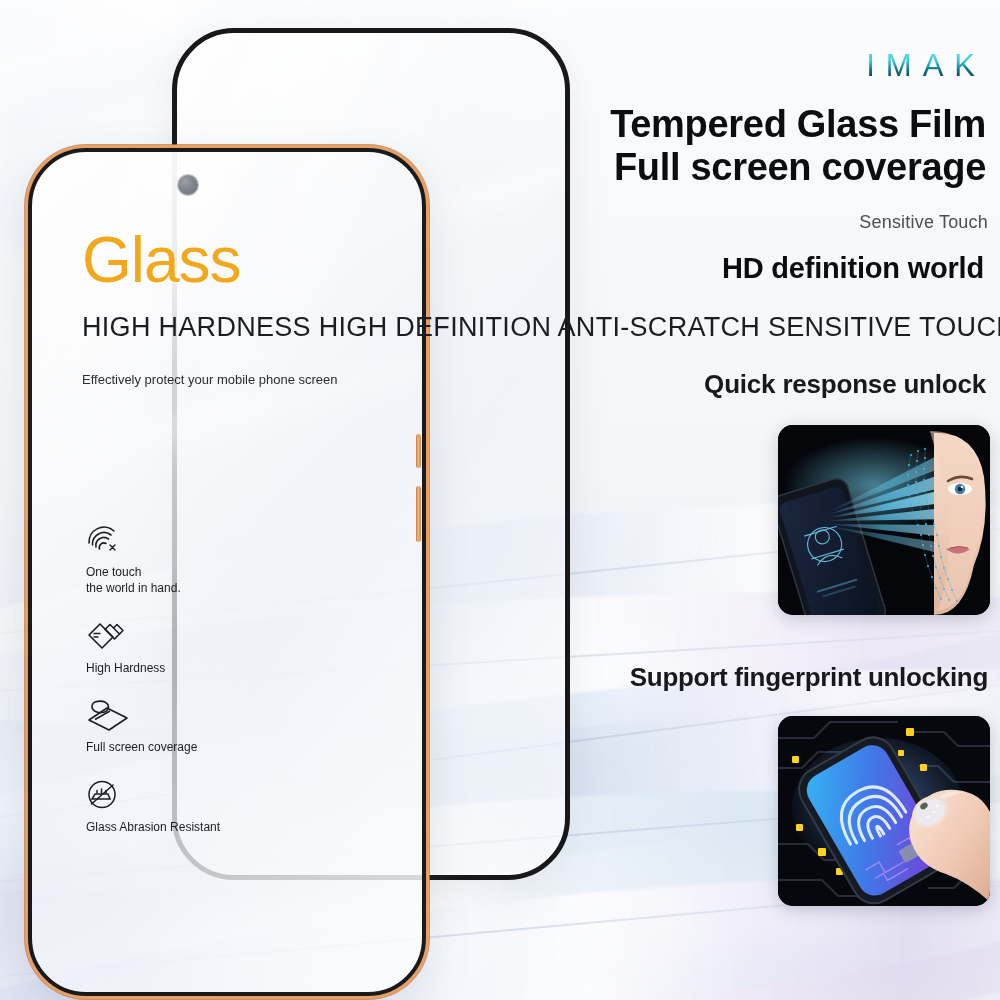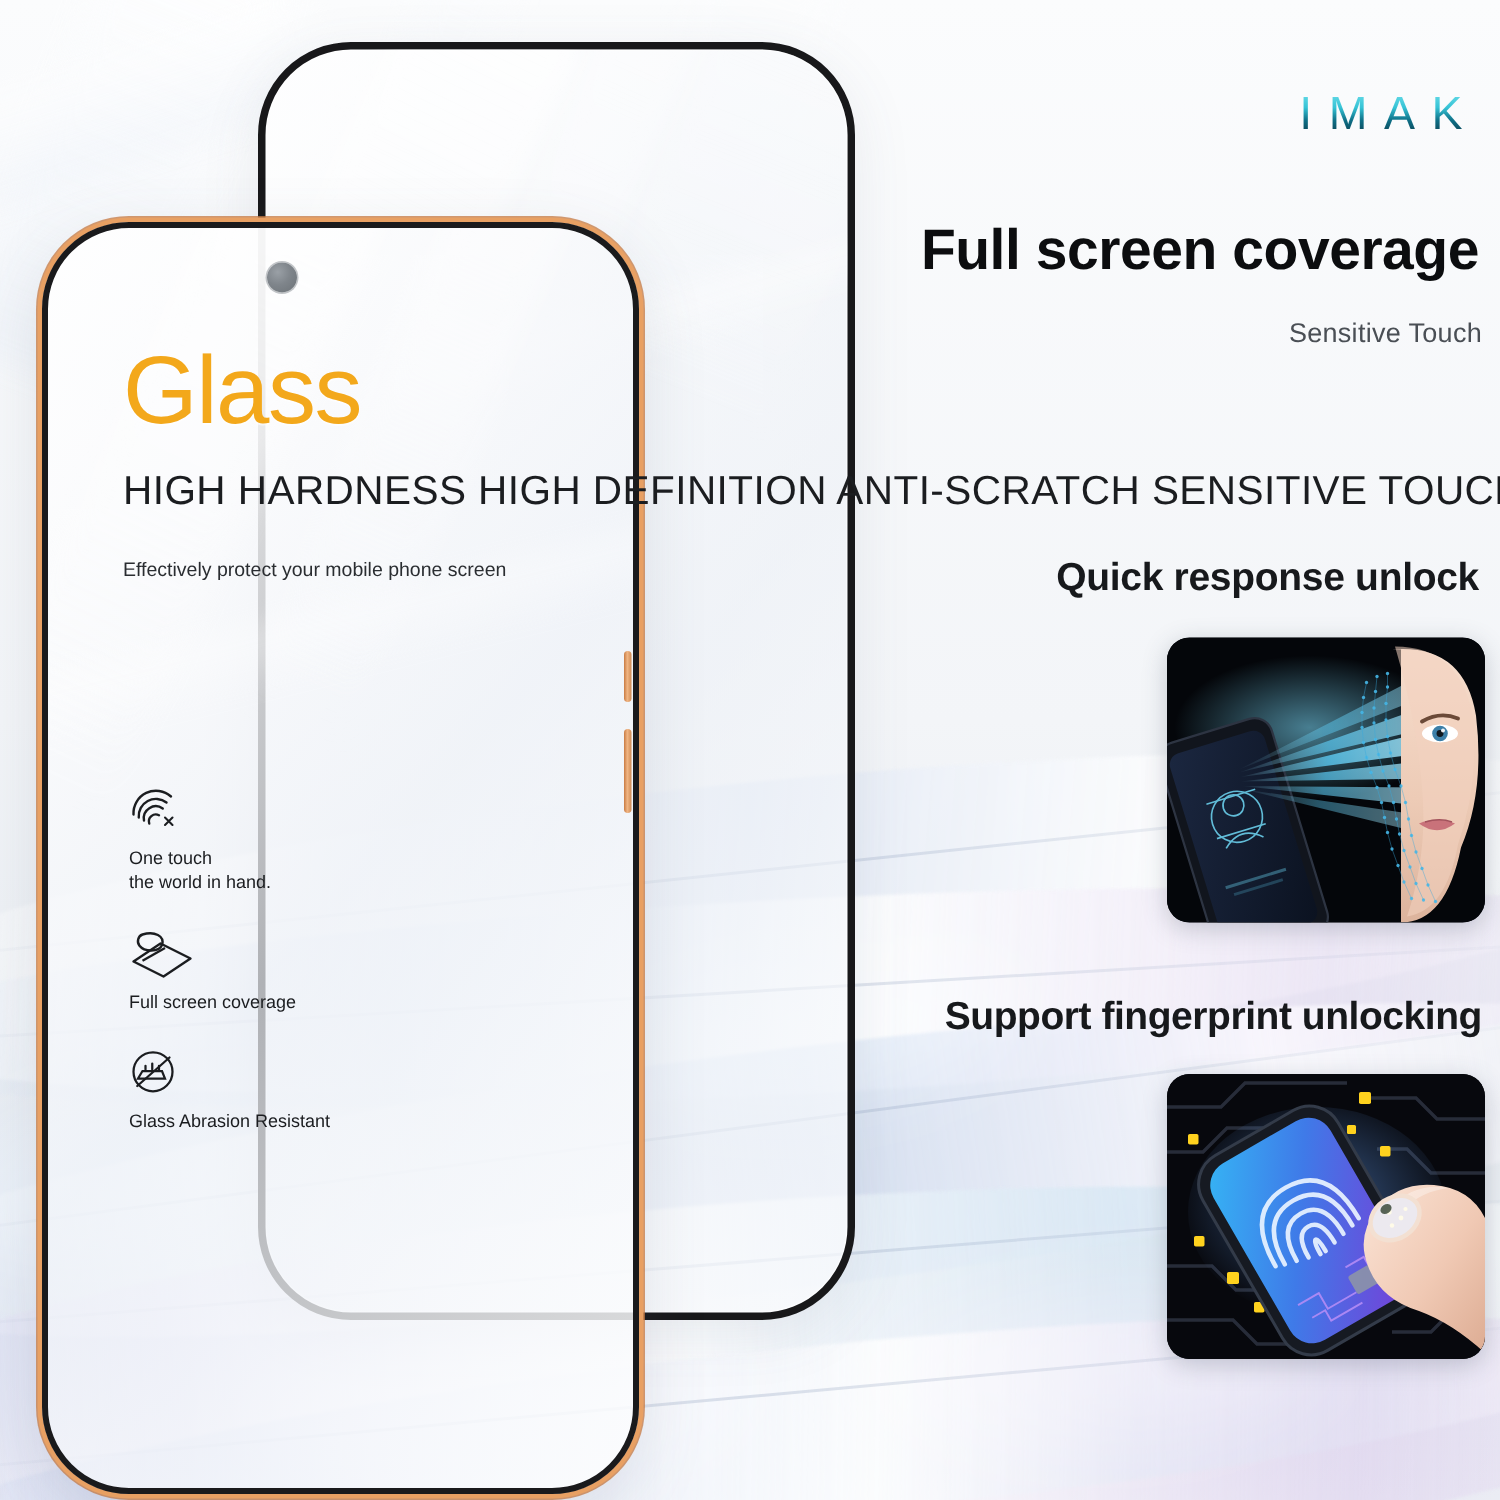--- a/index.html
+++ b/index.html
@@ -188,21 +188,21 @@
     margin-top: 7px;
     font-size: 12px;
     line-height: 1.32;
     color: #1b1d20;
     white-space: pre-line;
   }
 
   
   .brand {
     position: absolute;
-    right: 14px; top: 58px;
+    right: 14px; top: 48px;
     font-size: 31px;
     font-weight: 400;
     letter-spacing: 11px;
     background: linear-gradient(180deg, #7ee6ef 0%, #35c3d6 38%, #0e6f86 62%, #0a2b3a 100%);
     -webkit-background-clip: text;
     background-clip: text;
     color: transparent;
     text-decoration: underline;
   }
   .head1 {
@@ -307,20 +307,31 @@
           <path d="M10 23 A8 8 0 0 1 22.5 15"></path>
           <path d="M13.5 25 A4.6 4.6 0 0 1 20 19.5"></path>
           <path d="M24 21 l5 5 M29 21 l-5 5" stroke-width="1.4"></path>
         </svg>
       </span>
       <div class="lbl">One touch
 the world in hand.</div>
     </div>
 
 
+    <div class="icon-row">
+      <span class="ico">
+        <svg width="40" height="32" viewBox="0 0 40 32" fill="none" stroke="#1b1d20" stroke-width="1.6" stroke-linejoin="round">
+          <path d="M3 15 L14 4 L27 17 L16 28 Z"></path>
+          <path d="M7.5 13.5 h7 M7.5 17 h5"></path>
+          <path d="M24 4.5 L33.5 14 L28.5 19 L19 9.5 Z"></path>
+          <path d="M33.5 14 L37 10.5 L31 4.5 L27.5 8"></path>
+        </svg>
+      </span>
+      <div class="lbl">High Hardness</div>
+    </div>
 
     <div class="icon-row">
       <span class="ico">
         <svg width="44" height="34" viewBox="0 0 44 34" fill="none" stroke="#1b1d20" stroke-width="1.6" stroke-linejoin="round">
           <path d="M9 3 C17 0.5 24 4 22 10 C20 15 10 14.5 7 10.5 C5 8 6 4 9 3 Z"></path>
           <path d="M3 21 L21 9 L41 19 L23 31 Z"></path>
           <path d="M9 20.5 L24 12"></path>
         </svg>
       </span>
       <div class="lbl">Full screen coverage</div>
@@ -334,22 +345,24 @@
           <path d="M11 11.5 v2.5 M15.5 10 v4 M20 11.5 v2.5"></path>
           <path d="M5.5 25 L27 6"></path>
         </svg>
       </span>
       <div class="lbl">Glass Abrasion Resistant</div>
     </div>
 
   </div>
 
   <div class="brand">IMAK</div>
+  <div class="head1">Tempered Glass Film</div>
   <div class="head2">Full screen coverage</div>
   <div class="sub1">Sensitive Touch</div>
+  <div class="sub2">HD definition world</div>
 
   <div class="cap1">Quick response unlock</div>
 
   <div class="photo photo-face">
     <svg viewBox="0 0 212 190" preserveAspectRatio="xMidYMid slice">
       <defs>
         <linearGradient id="beam" x1="0" y1="0" x2="1" y2="0">
           <stop offset="0%" stop-color="#9fe8ff" stop-opacity=".05"></stop>
           <stop offset="45%" stop-color="#5fd4ff" stop-opacity=".85"></stop>
           <stop offset="100%" stop-color="#bdf0ff" stop-opacity=".95"></stop>

